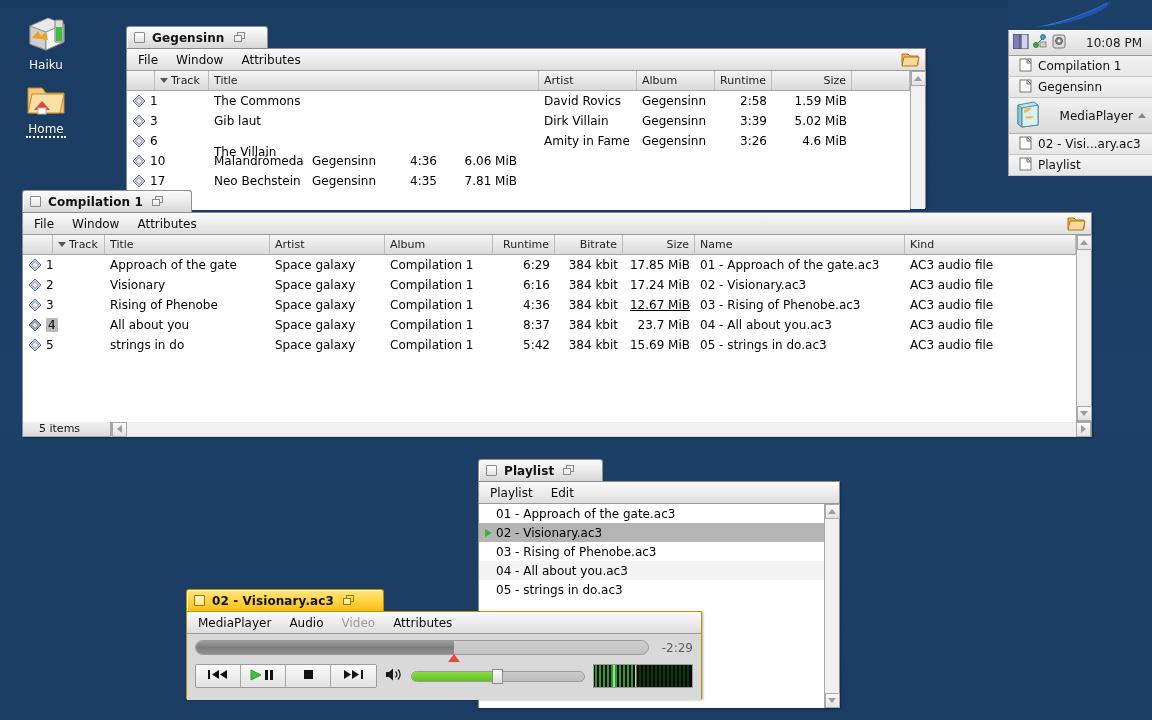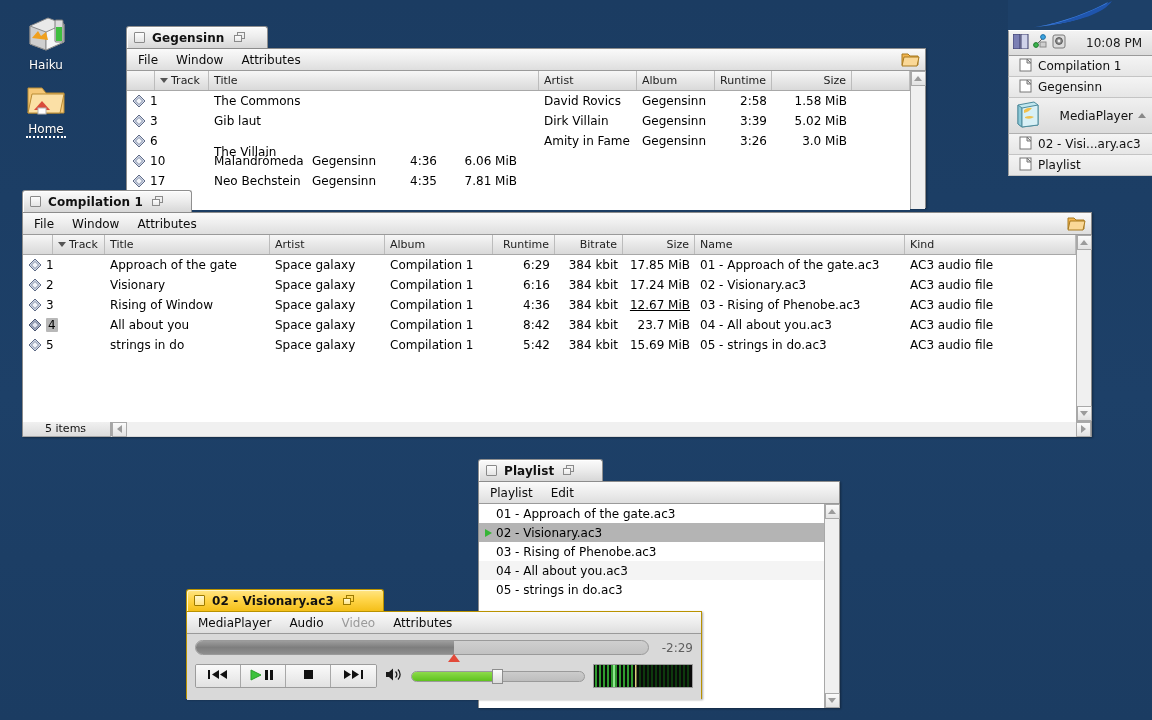--- a/index.html
+++ b/index.html
@@ -117,21 +117,21 @@
   .arr.up{border-left:4px solid transparent;border-right:4px solid transparent;border-bottom:5px solid #9b9b9b;}
   .arr.down{border-left:4px solid transparent;border-right:4px solid transparent;border-top:5px solid #9b9b9b;}
   .arr.left{border-top:4px solid transparent;border-bottom:4px solid transparent;border-right:5px solid #9b9b9b;}
   .arr.right{border-top:4px solid transparent;border-bottom:4px solid transparent;border-left:5px solid #9b9b9b;}
 
   
   .statusbar{display:flex;align-items:stretch;height:16px;background:#d8d8d8;}
   .statuscount{
     width:88px;background:linear-gradient(180deg,#f2f2f2,#dcdcdc);
     border:1px solid #a6a6a6;border-top:none;border-left:none;box-sizing:border-box;
-    font-size:11px;display:flex;align-items:center;padding-left:22px;color:#111;
+    font-size:11px;display:flex;align-items:center;padding-left:16px;color:#111;
   }
 
   
   .plrow{height:19px;display:flex;align-items:center;font-size:12px;padding-left:6px;box-sizing:border-box;}
   .plrow.alt{background:#f4f4f4;}
   .plrow.sel{background:#b4b4b4;}
   .playmark{width:11px;flex:0 0 auto;display:flex;align-items:center;}
   .ptri{width:0;height:0;border-top:4px solid transparent;border-bottom:4px solid transparent;border-left:7px solid #36b536;}
 
   
@@ -266,21 +266,21 @@
                   <polygon points="7,1 13,7 7,13 1,7" fill="#cfd6e6" stroke="#5f6b86"></polygon>
                   <polygon points="7,3.5 10.5,7 7,10.5 3.5,7" fill="#f2f4fa" stroke="#5f6b86" stroke-width=".7"></polygon>
                 </svg>
             </span>
             <span>1</span>
           </div>
           <div class="lcell" style="width:330px;">The Commons</div>
           <div class="lcell" style="width:98px;">David Rovics</div>
           <div class="lcell" style="width:78px;">Gegensinn</div>
           <div class="lcell r" style="width:57px;">2:58</div>
-          <div class="lcell r" style="width:80px;">1.58 MiB</div>
+          <div class="lcell r" style="width:80px;">1.59 MiB</div>
         </div>
 
         <div class="lrow">
           <div class="lcell trackcell" style="width:82px;">
             <span class="ficon">
               <svg width="14" height="14" viewBox="0 0 14 14">
                   <polygon points="7,1 13,7 7,13 1,7" fill="#cfd6e6" stroke="#5f6b86"></polygon>
                   <polygon points="7,3.5 10.5,7 7,10.5 3.5,7" fill="#f2f4fa" stroke="#5f6b86" stroke-width=".7"></polygon>
                 </svg>
             </span>
@@ -300,21 +300,21 @@
                   <polygon points="7,1 13,7 7,13 1,7" fill="#cfd6e6" stroke="#5f6b86"></polygon>
                   <polygon points="7,3.5 10.5,7 7,10.5 3.5,7" fill="#f2f4fa" stroke="#5f6b86" stroke-width=".7"></polygon>
                 </svg>
             </span>
             <span>6</span>
           </div>
           <div class="lcell" style="width:330px;margin-top:22px;">The Villain</div>
           <div class="lcell" style="width:98px;">Amity in Fame</div>
           <div class="lcell" style="width:78px;">Gegensinn</div>
           <div class="lcell r" style="width:57px;">3:26</div>
-          <div class="lcell r" style="width:80px;">3.0 MiB</div>
+          <div class="lcell r" style="width:80px;">4.6 MiB</div>
         </div>
 
         <div class="lrow">
           <div class="lcell trackcell" style="width:82px;">
             <span class="ficon">
               <svg width="14" height="14" viewBox="0 0 14 14">
                   <polygon points="7,1 13,7 7,13 1,7" fill="#cfd6e6" stroke="#5f6b86"></polygon>
                   <polygon points="7,3.5 10.5,7 7,10.5 3.5,7" fill="#f2f4fa" stroke="#5f6b86" stroke-width=".7"></polygon>
                 </svg>
             </span>
@@ -436,21 +436,21 @@
         <div class="lrow">
           <div class="lcell trackcell" style="width:82px;">
             <span class="ficon">
               <svg width="14" height="14" viewBox="0 0 14 14">
                   <polygon points="7,1 13,7 7,13 1,7" fill="#cfd6e6" stroke="#5f6b86"></polygon>
                   <polygon points="7,3.5 10.5,7 7,10.5 3.5,7" fill="#f2f4fa" stroke="#5f6b86" stroke-width=".7"></polygon>
                 </svg>
             </span>
             <span>3</span>
           </div>
-          <div class="lcell" style="width:165px;">Rising of Window</div>
+          <div class="lcell" style="width:165px;">Rising of Phenobe</div>
           <div class="lcell" style="width:115px;">Space galaxy</div>
           <div class="lcell" style="width:108px;">Compilation 1</div>
           <div class="lcell r" style="width:62px;">4:36</div>
           <div class="lcell r" style="width:68px;">384 kbit</div>
           <div class="lcell r" style="width:72px;text-decoration:underline;">12.67 MiB</div>
           <div class="lcell" style="width:210px;">03 - Rising of Phenobe.ac3</div>
           <div class="lcell" style="flex:1;">AC3 audio file</div>
         </div>
 
         <div class="lrow">
@@ -459,21 +459,21 @@
               <svg width="14" height="14" viewBox="0 0 14 14">
                   <polygon points="7,1 13,7 7,13 1,7" fill="#a9b3c8" stroke="#4a5571"></polygon>
                   <polygon points="7,3.5 10.5,7 7,10.5 3.5,7" fill="#e4e8f2" stroke="#4a5571" stroke-width=".7"></polygon>
                 </svg>
             </span>
             <span class="num-sel">4</span>
           </div>
           <div class="lcell" style="width:165px;">All about you</div>
           <div class="lcell" style="width:115px;">Space galaxy</div>
           <div class="lcell" style="width:108px;">Compilation 1</div>
-          <div class="lcell r" style="width:62px;">8:42</div>
+          <div class="lcell r" style="width:62px;">8:37</div>
           <div class="lcell r" style="width:68px;">384 kbit</div>
           <div class="lcell r" style="width:72px;">23.7 MiB</div>
           <div class="lcell" style="width:210px;">04 - All about you.ac3</div>
           <div class="lcell" style="flex:1;">AC3 audio file</div>
         </div>
 
         <div class="lrow">
           <div class="lcell trackcell" style="width:82px;">
             <span class="ficon">
               <svg width="14" height="14" viewBox="0 0 14 14">

